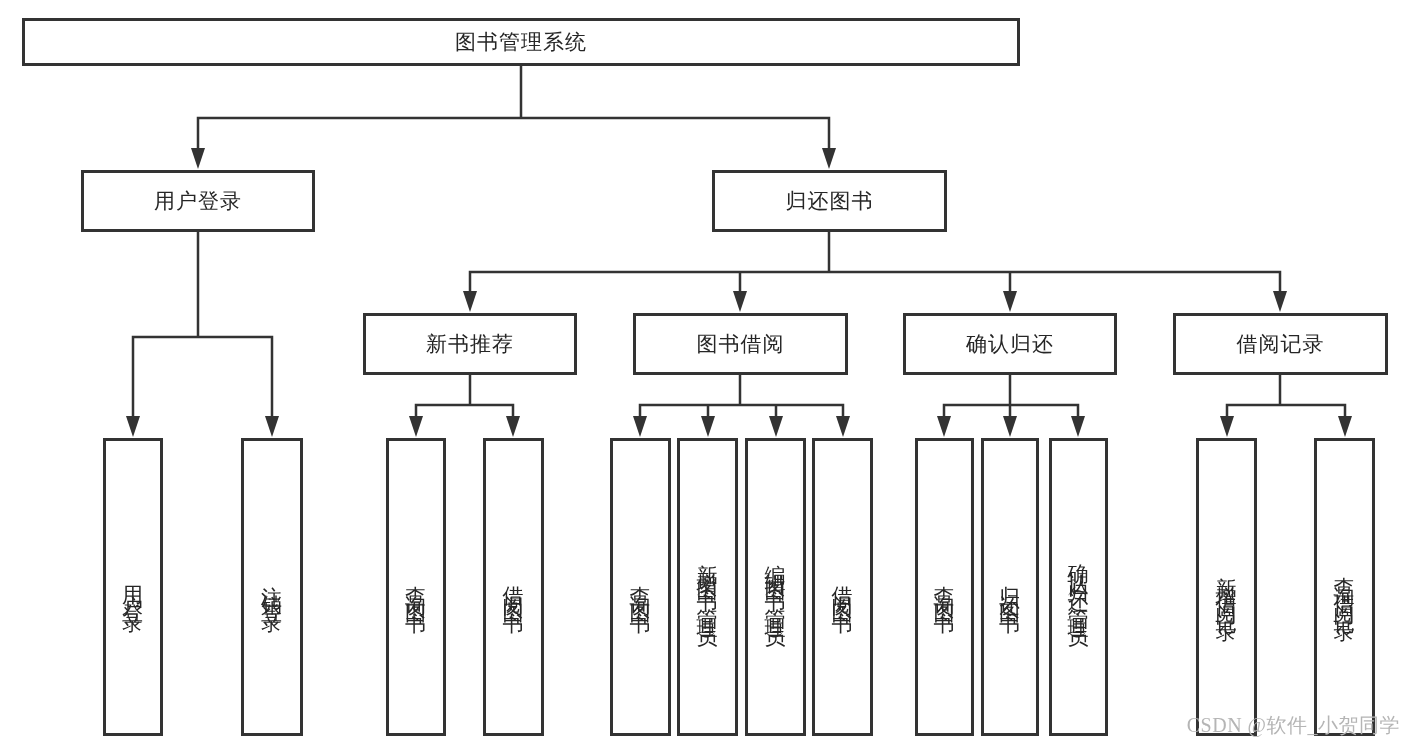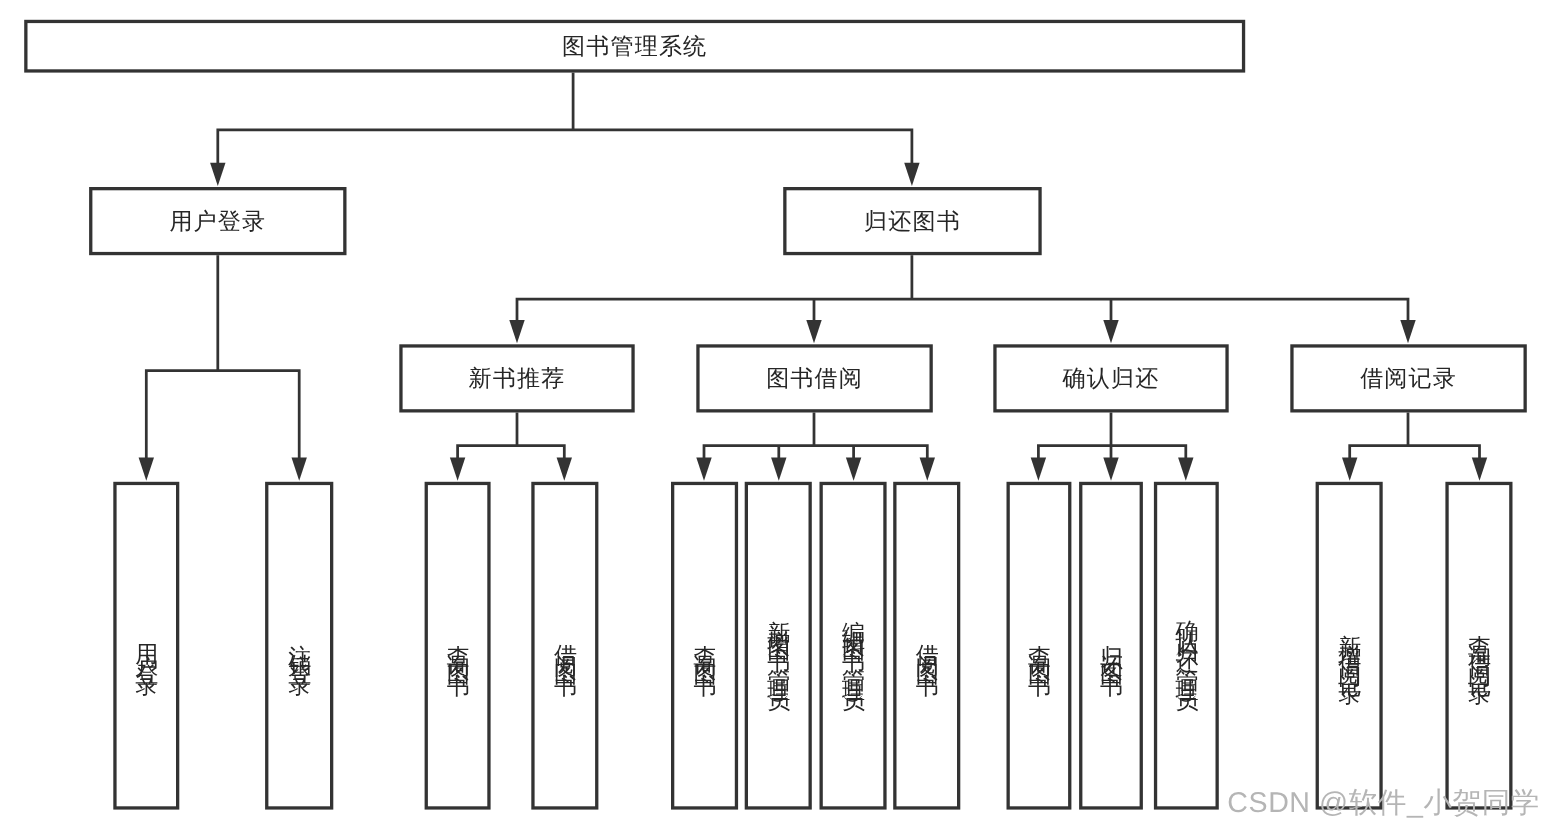--- a/index.html
+++ b/index.html
@@ -39,25 +39,26 @@
     writing-mode: vertical-rl;
     text-orientation: mixed;
     letter-spacing: 9px;
     line-height: 1.1;
     white-space: normal;
   }
   .watermark {
     position: absolute;
     top: 712px;
     right: 5px;
-    font-size: 26px;
+    font-size: 20px;
     color: #b5b5b5;
     letter-spacing: 0.5px;
     z-index: 5;
     pointer-events: none;
+    font-family: Liberation Serif, serif;
   }
 </style>
 </head>
 <body>
 
 <div class="stage">
 
   <svg class="connectors" width="1405" height="747" viewBox="0 0 1405 747" aria-hidden="true">
     <g stroke="#333333" stroke-width="2.5" fill="none" stroke-linecap="square">
 
@@ -91,21 +92,21 @@
       <path d="M769 416 L783 416 L776 437 Z"></path>
       <path d="M836 416 L850 416 L843 437 Z"></path>
       <path d="M937 416 L951 416 L944 437 Z"></path>
       <path d="M1003 416 L1017 416 L1010 437 Z"></path>
       <path d="M1071 416 L1085 416 L1078 437 Z"></path>
       <path d="M1220 416 L1234 416 L1227 437 Z"></path>
       <path d="M1338 416 L1352 416 L1345 437 Z"></path>
     </g>
   </svg>
 
-  <div class="node" style="left:22px;top:18px;width:1110px;height:48px;">
+  <div class="node" style="left:22px;top:18px;width:998px;height:48px;">
     <span>图书管理系统</span>
   </div>
 
   <div class="node" style="left:81px;top:170px;width:234px;height:62px;">
     <span>用户登录</span>
   </div>
   <div class="node" style="left:712px;top:170px;width:235px;height:62px;">
     <span>归还图书</span>
   </div>
 

